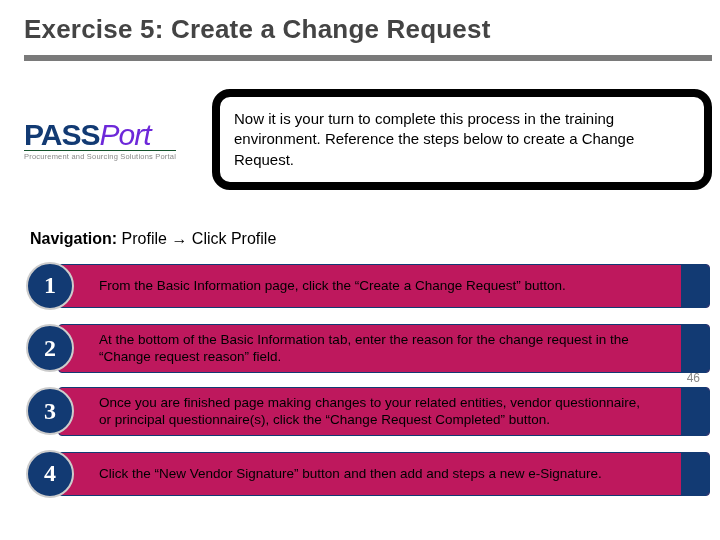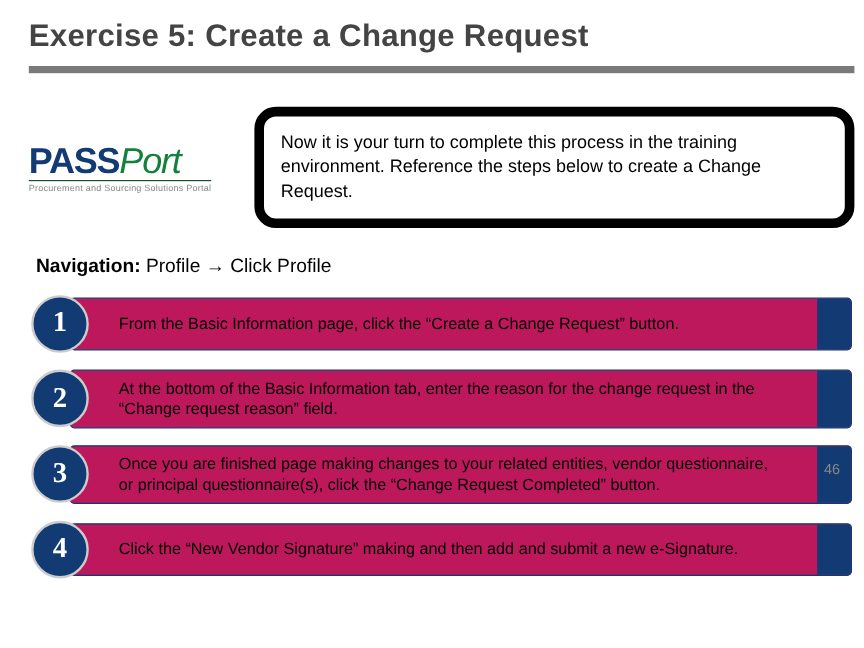--- a/index.html
+++ b/index.html
@@ -1,35 +1,35 @@
 <!DOCTYPE html>
 <html><head>
 <meta charset="utf-8">
 <style>
   * { box-sizing: border-box; margin: 0; padding: 0; }
   html, body { width: 720px; height: 540px; font-family: Arial, Helvetica, sans-serif; background: #fff; color: #000; }
   .slide { width: 720px; height: 408px; position: relative; padding: 14px 8px 0 24px; }
   .title { font-size: 26px; font-weight: bold; color: #444; letter-spacing: 0.2px; }
   .divider { height: 6px; background: #7a7a7a; margin-top: 10px; margin-bottom: 28px; width: 100%; }
-  .intro-row { display: flex; align-items: center; gap: 18px; margin-bottom: 24px; }
+  .intro-row { display: flex; align-items: center; gap: 18px; margin-bottom: 40px; }
   .logo { width: 170px; display: flex; flex-direction: column; align-items: flex-start; }
   .logo-top { display: flex; align-items: baseline; }
   .logo-pass { font-size: 30px; font-weight: 900; color: #123a73; letter-spacing: -1px; font-family: Arial, sans-serif; }
-  .logo-port { font-size: 30px; font-weight: 300; color: #15803d; letter-spacing: -1px; font-style: italic; font-family: Arial, sans-serif; }
+  .logo-port { font-size: 30px; font-weight: 300; color: #6d28d9; letter-spacing: -1px; font-style: italic; font-family: Arial, sans-serif; }
   .logo-sub { font-size: 7.5px; color: #888; letter-spacing: 0.2px; margin-top: -2px; border-top: 1px solid #14532d; padding-top: 1px; }
   .intro-box { flex: 1; border: 8px solid #000000; border-radius: 18px; padding: 12px 14px; font-size: 15px; line-height: 1.35; }
   .nav-line { font-size: 16px; margin: 0 0 14px 6px; }
   .nav-line b { font-weight: bold; }
   .steps { display: flex; flex-direction: column; gap: 14px; padding: 0 2px; }
   .step { display: flex; align-items: center; position: relative; }
   .circle { width: 48px; height: 48px; border-radius: 50%; background: #123a73; border: 2px solid #ccc; display: flex; align-items: center; justify-content: center; color: #fff; font-size: 24px; font-weight: bold; font-family: Georgia, 'Times New Roman', serif; z-index: 2; flex-shrink: 0; }
   .bar { flex: 1; border: 1px solid #123a73; border-radius: 4px; margin-left: -16px; padding: 6px 18px 6px 40px; font-size: 13.5px; line-height: 1.3; display: flex; align-items: center; min-height: 44px; background: #be185d; position: relative; }
   .bar::after { content: ""; position: absolute; right: 0; top: 0; bottom: 0; width: 28px; background: #123a73; border-top-right-radius: 3px; border-bottom-right-radius: 3px; }
   .bar-text { padding-right: 36px; }
-  .page-num { position: absolute; bottom: 10px; right: 20px; font-size: 12px; color: #888; }
+  .page-num { position: absolute; bottom: 23px; right: 20px; font-size: 12px; color: #888; }
 </style>
 </head>
 <body>
 
 <div class="slide">
   <div class="title">Exercise 5: Create a Change Request</div>
   <div class="divider"></div>
 
   <div class="intro-row">
     <div class="logo">
@@ -62,19 +62,19 @@
     </div>
     <div class="step">
       <div class="circle">3</div>
       <div class="bar">
           <span class="bar-text">Once you are finished page making changes to your related entities, vendor questionnaire, or principal questionnaire(s), click the “Change Request Completed” button.</span>
         </div>
     </div>
     <div class="step">
       <div class="circle">4</div>
       <div class="bar">
-          <span class="bar-text">Click the “New Vendor Signature” making and then add and submit a new e-Signature.</span>
+          <span class="bar-text">Click the “New Vendor Signature” button and then add and steps a new e-Signature.</span>
         </div>
     </div>
   </div>
 
   <div class="page-num">46</div>
 </div>
 
 </body></html>

